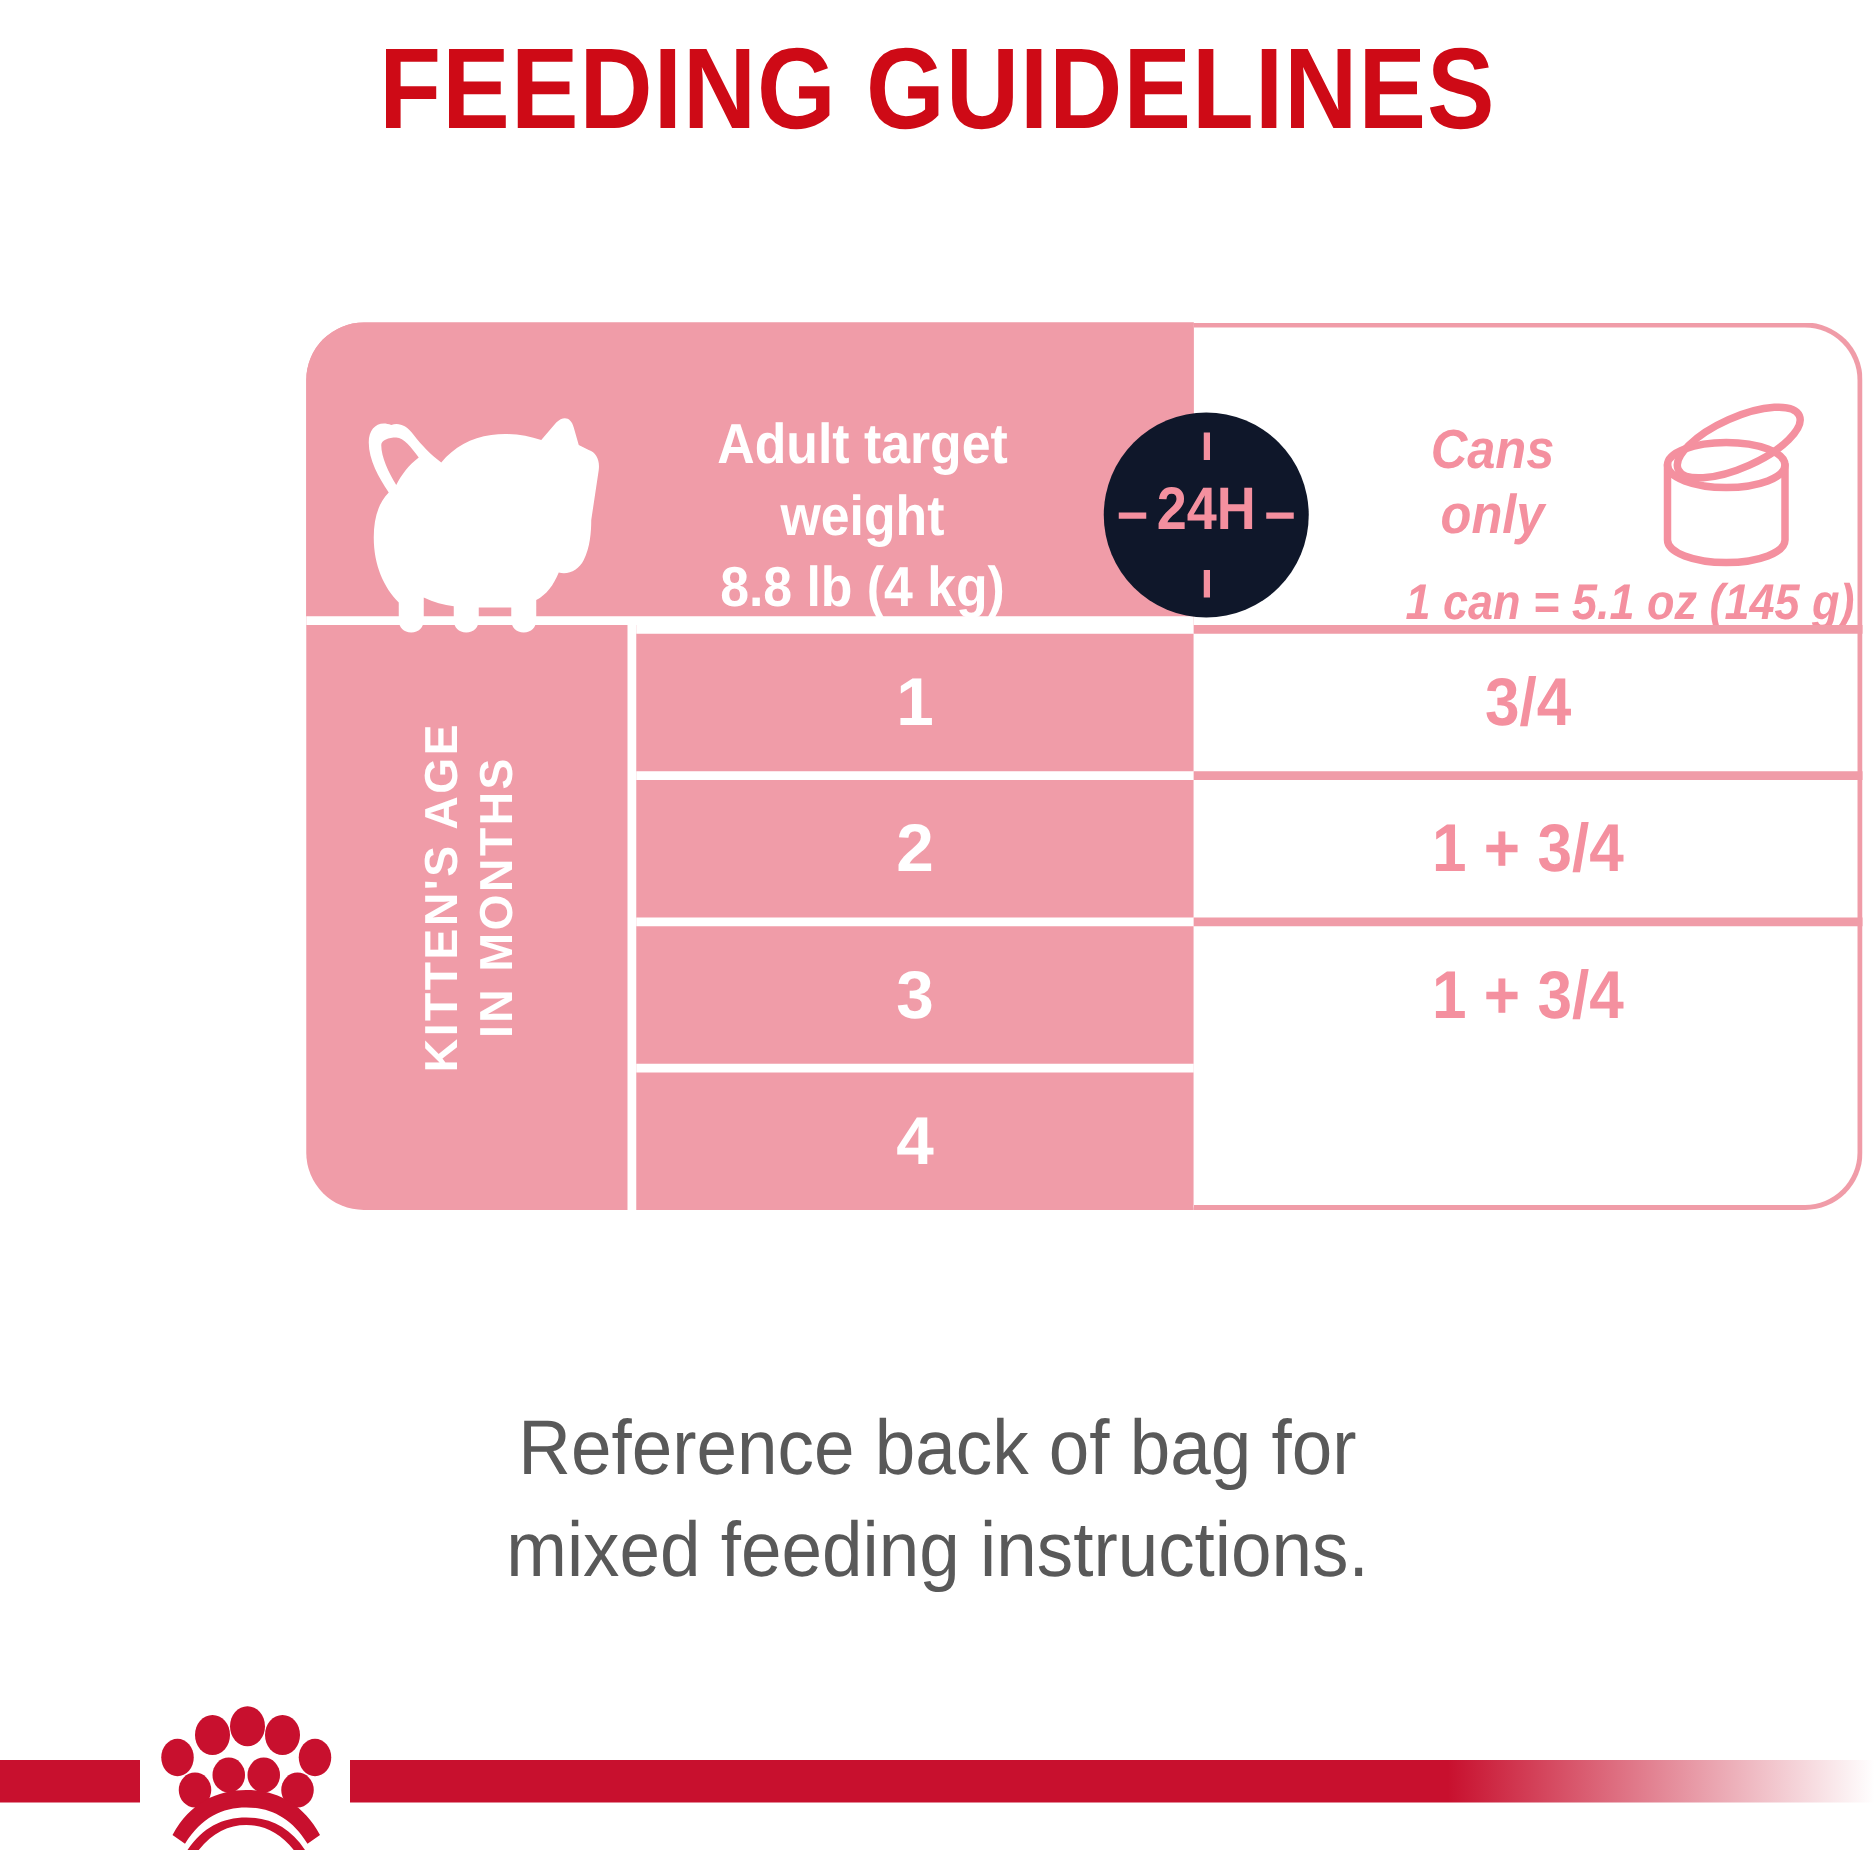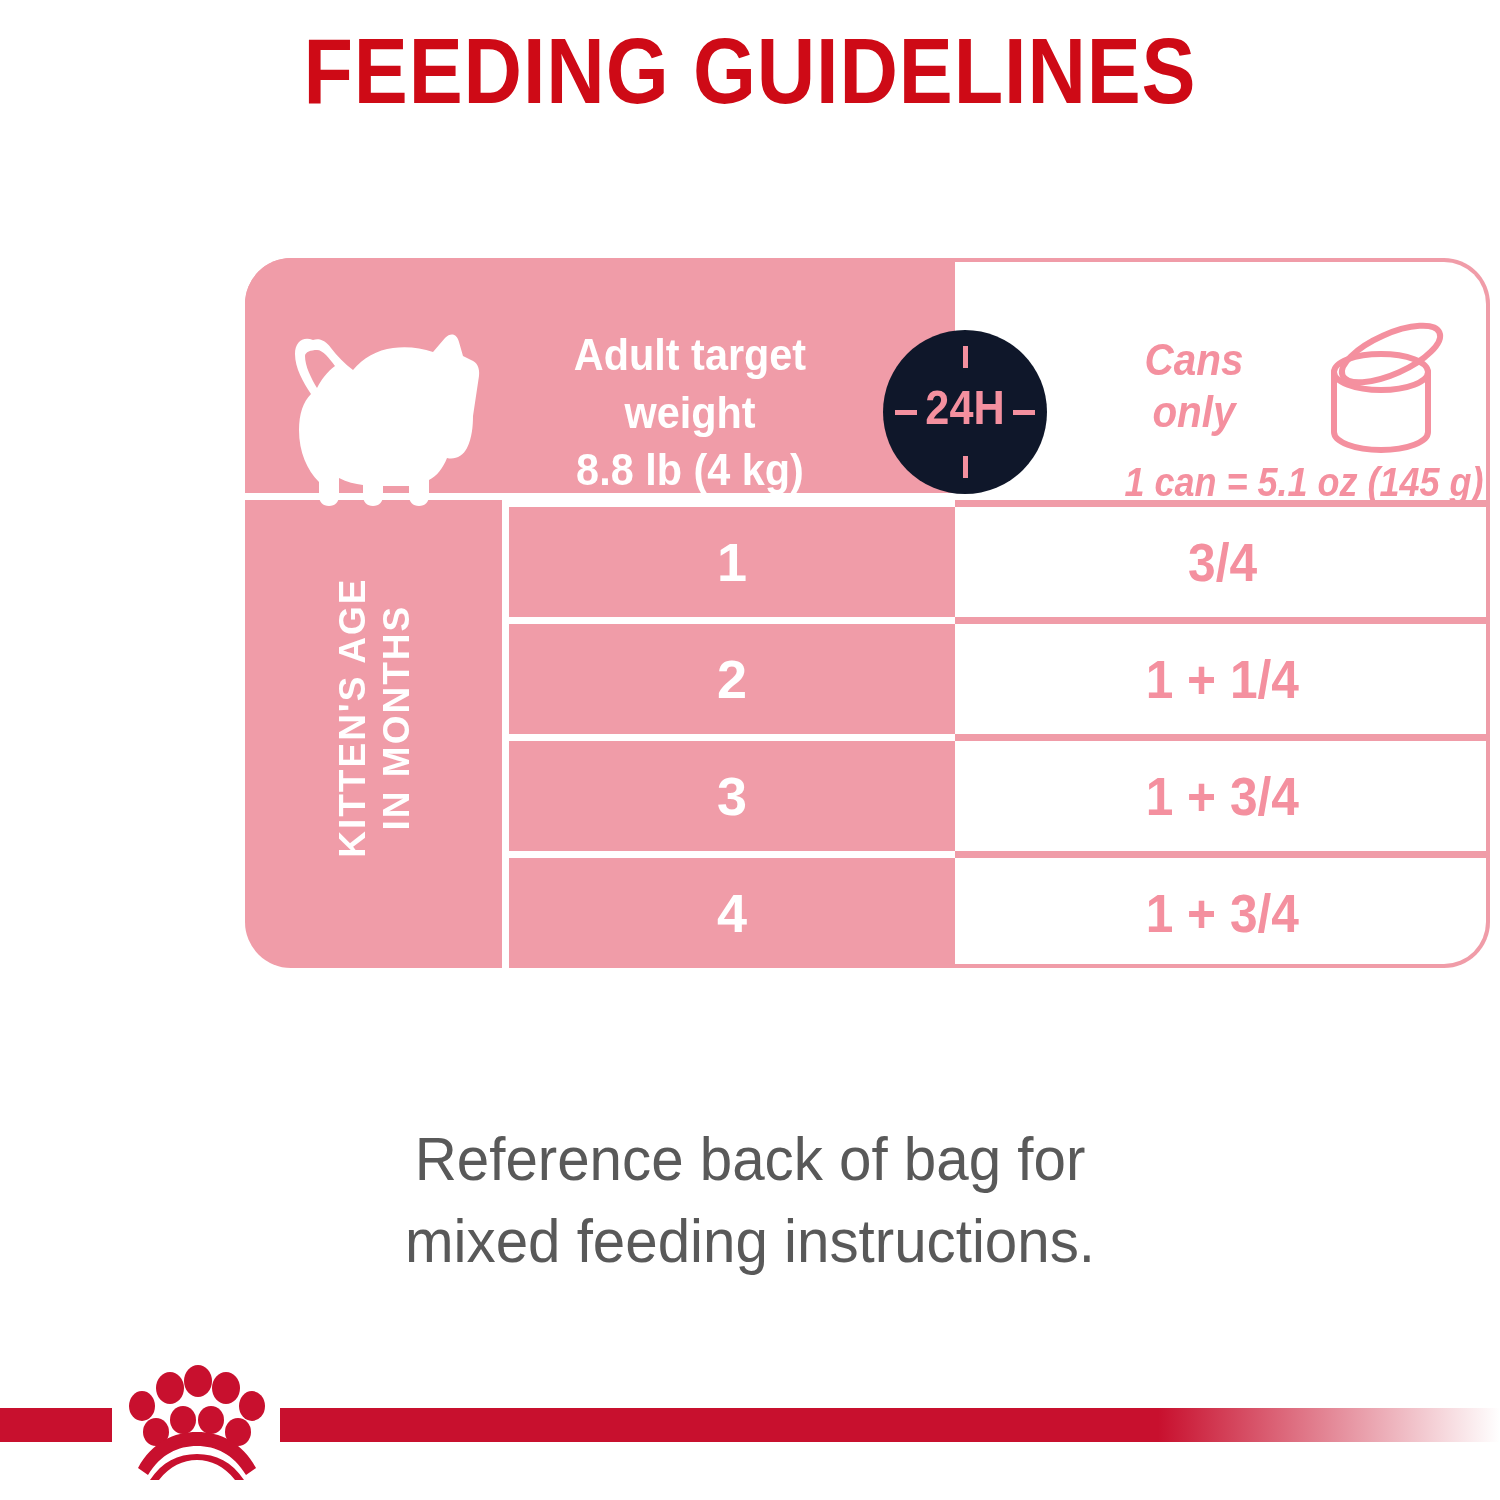--- a/index.html
+++ b/index.html
@@ -410,23 +410,20 @@
       <div class="data-row">
           <span>4</span>
         </div>
     </div>
 
     <div class="value-col">
       <div class="data-row">
           <span>3/4</span>
         </div>
       <div class="data-row">
-          <span>1 + 1/4</span>
-        </div>
-      <div class="data-row">
           <span>1 + 3/4</span>
         </div>
       <div class="data-row">
           <span>1 + 3/4</span>
         </div>
     </div>
   </div>
 </div>
 
 <div id="footer-note">

